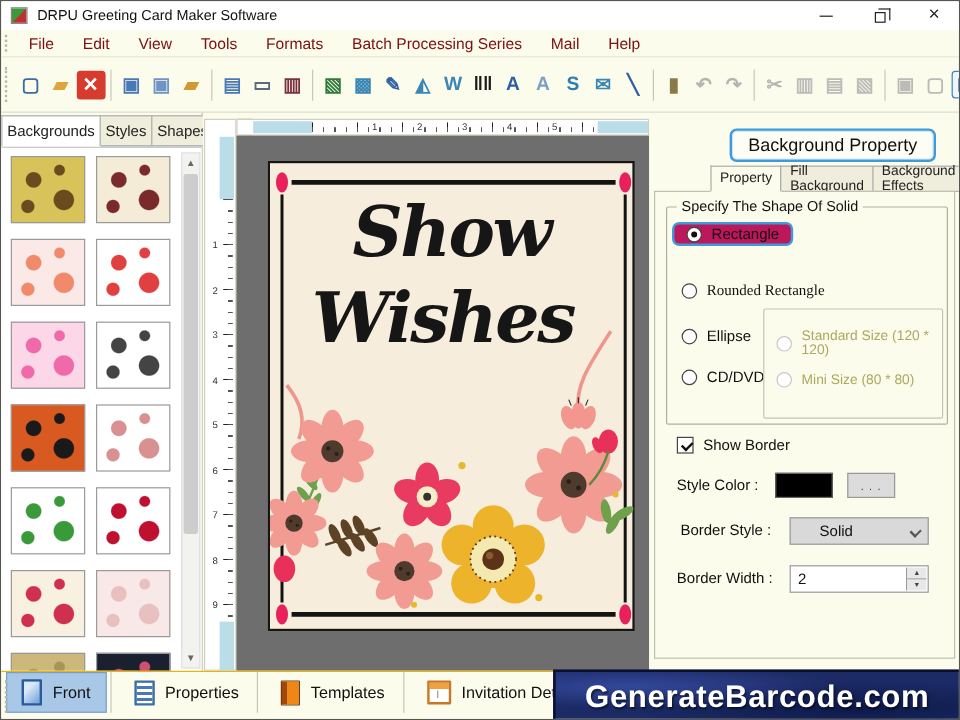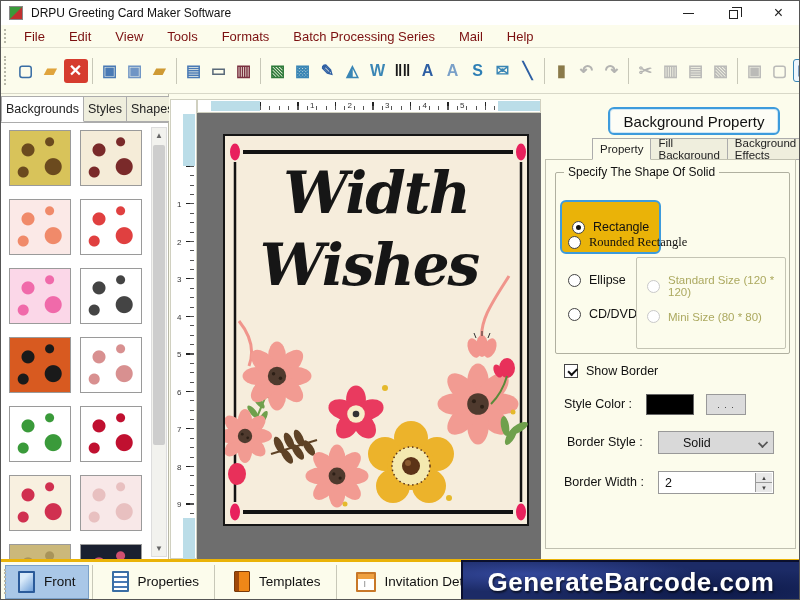--- a/index.html
+++ b/index.html
@@ -75,41 +75,41 @@
   #rp-tabs{position:absolute;left:3px;top:44px;height:22px;display:flex;padding-left:48px;}
   .rp-tab{height:22px;padding:0 7px;display:flex;align-items:center;font-size:11.5px;color:#222;background:#efeedd;border:1px solid #acacac;margin-right:-1px;}
   .rp-tab.active{background:#FCFCEC;border-bottom:1px solid #FCFCEC;z-index:2;position:relative;}
   #rp-content{position:absolute;left:4px;top:65px;right:5px;bottom:10px;border:1px solid #c0c0b0;background:#FCFCEC;}
 
   #shape-group{position:absolute;left:9px;top:12px;width:235px;height:182px;border:1px solid #b0b0a0;border-radius:2px;}
   .group-legend{position:absolute;left:8px;top:-8px;background:#FCFCEC;padding:0 4px;font-size:12px;color:#111;}
   .radio-row{position:absolute;display:flex;align-items:center;gap:8px;font-size:12.5px;color:#111;}
   .radio{width:13px;height:13px;border:1px solid #444;border-radius:50%;background:#fff;position:relative;flex:0 0 auto;}
   .radio.sel::after{content:'';position:absolute;left:3px;top:3px;right:3px;bottom:3px;border-radius:50%;background:#111;}
-  .radio-row.hl{border:2px solid #3D9BDC;border-radius:6px;padding:18px 10px;background:#eab308;margin-top:15px;}
+  .radio-row.hl{border:2px solid #3D9BDC;border-radius:6px;padding:1px 10px;background:#be185d;}
   #size-subgroup{position:absolute;left:80px;top:84px;width:150px;height:92px;border:1px solid #c4c4b4;border-radius:2px;}
   .radio-row.disabled{color:#ACA960;}
   .radio-row.disabled .radio{border-color:#c9c9c9;}
 
   #border-section{position:absolute;left:9px;top:204px;right:6px;bottom:6px;}
   .checkbox{width:14px;height:14px;border:1px solid #444;background:#fff;position:relative;flex:0 0 auto;}
   .checkbox.checked::after{content:'';position:absolute;left:2.5px;top:3px;width:7px;height:3.5px;border-left:2px solid #111;border-bottom:2px solid #111;transform:rotate(-45deg);}
   #show-border-row{position:absolute;left:9px;top:0px;display:flex;align-items:center;gap:8px;font-size:12.5px;color:#111;}
   .prop-label{position:absolute;font-size:12.5px;color:#111;}
   #border-color-swatch{position:absolute;left:91px;top:30px;width:48px;height:21px;background:#000;border:1px solid #666;}
   #border-color-browse{position:absolute;left:151px;top:30px;width:40px;height:21px;background:#dcdcdc;border:1px solid #999;font-size:9px;color:#333;display:flex;align-items:center;justify-content:center;letter-spacing:1px;}
   #border-style-select{position:absolute;left:103px;top:67px;width:116px;height:23px;background:#d9d9d9;border:1px solid #999;font-size:12.5px;color:#111;display:flex;align-items:center;padding-left:24px;}
   #border-style-chevron{position:absolute;right:6px;top:7px;width:8px;height:8px;border-left:2px solid #555;border-bottom:2px solid #555;transform:rotate(-45deg) scale(1,0.8);}
   #border-width-input{position:absolute;left:103px;top:107px;width:116px;height:23px;background:#fff;border:1px solid #999;font-size:12.5px;color:#111;display:flex;align-items:center;padding-left:6px;}
   #spin{position:absolute;right:1px;top:1px;bottom:1px;width:17px;border-left:1px solid #999;display:flex;flex-direction:column;}
   .spin-btn{flex:1;display:flex;align-items:center;justify-content:center;font-size:6px;color:#444;background:#e8e8e8;}
   #spin-up{border-bottom:1px solid #999;}
 
   
-  #bottom-bar{position:absolute;left:0;top:558px;width:800px;height:42px;background:#FCFCEC;border-top:3px solid #eab308;display:flex;align-items:center;}
+  #bottom-bar{position:absolute;left:0;top:558px;width:800px;height:42px;background:#FCFCEC;border-top:1px solid #eab308;display:flex;align-items:flex-start;}
   #bottom-bar::before{content:'';position:absolute;left:3px;top:7px;bottom:7px;width:3px;border-left:2px dotted #b8b8a8;}
   .bb-tab{height:34px;display:flex;align-items:center;gap:9px;padding:0 12px;margin-left:4px;font-size:13.5px;color:#111;}
   .bb-tab.active{background:#A9C7E7;border:1px solid #7aa0c8;}
   .bb-sep{width:1px;height:34px;background:#c8c8b8;margin:0 3px;}
   .bb-icon{flex:0 0 auto;}
   [data-name="front-page-icon"]{width:17px;height:22px;background:linear-gradient(135deg,#d9eaf9 30%,#6f9fd8);border:2px solid #2a5a9a;border-radius:1px;}
   [data-name="properties-doc-icon"]{width:17px;height:21px;background:repeating-linear-gradient(to bottom,#fff 0 3px,#4a7ab5 3px 5px);border:2px solid #3a6ea5;background-color:#fff;border-radius:1px;}
   [data-name="templates-book-icon"]{width:16px;height:21px;background:linear-gradient(to right,#a04808 4px,#ef8718 4px);border:1px solid #7a3a08;border-radius:1px;}
   [data-name="invitation-details-icon"]{width:20px;height:20px;background:linear-gradient(to bottom,#efa140 5px,#fff 5px);border:2px solid #c87828;border-radius:1px;position:relative;}
   [data-name="invitation-details-icon"]::after{content:'I';position:absolute;left:6px;top:5px;font-size:9px;color:#888;}
@@ -359,21 +359,21 @@
           <g transform="translate(12,338)">
             <ellipse rx="9" ry="11" fill="#E8305A"></ellipse>
           </g>
 
           <circle cx="160" cy="252" r="3" fill="#E5B92C"></circle>
           <circle cx="224" cy="362" r="3" fill="#E5B92C"></circle>
           <circle cx="120" cy="368" r="2.5" fill="#E5B92C"></circle>
           <circle cx="288" cy="276" r="2.5" fill="#E5B92C"></circle>
         </svg>
         <div id="card-text" data-name="card-greeting-text">
-          <div id="card-line1" data-name="card-text-line1">Width</div>
+          <div id="card-line1" data-name="card-text-line1">Show</div>
           <div id="card-line2" data-name="card-text-line2">Wishes</div>
         </div>
       </div>
     </div>
   </div>
 
   <div id="right-panel" data-name="background-property-panel">
     <div id="bg-prop-btn" data-name="background-property-button">Background Property</div>
     <div id="rp-tabs" data-name="property-tabs">
         <div class="rp-tab active" data-name="tab-property">Property</div>

